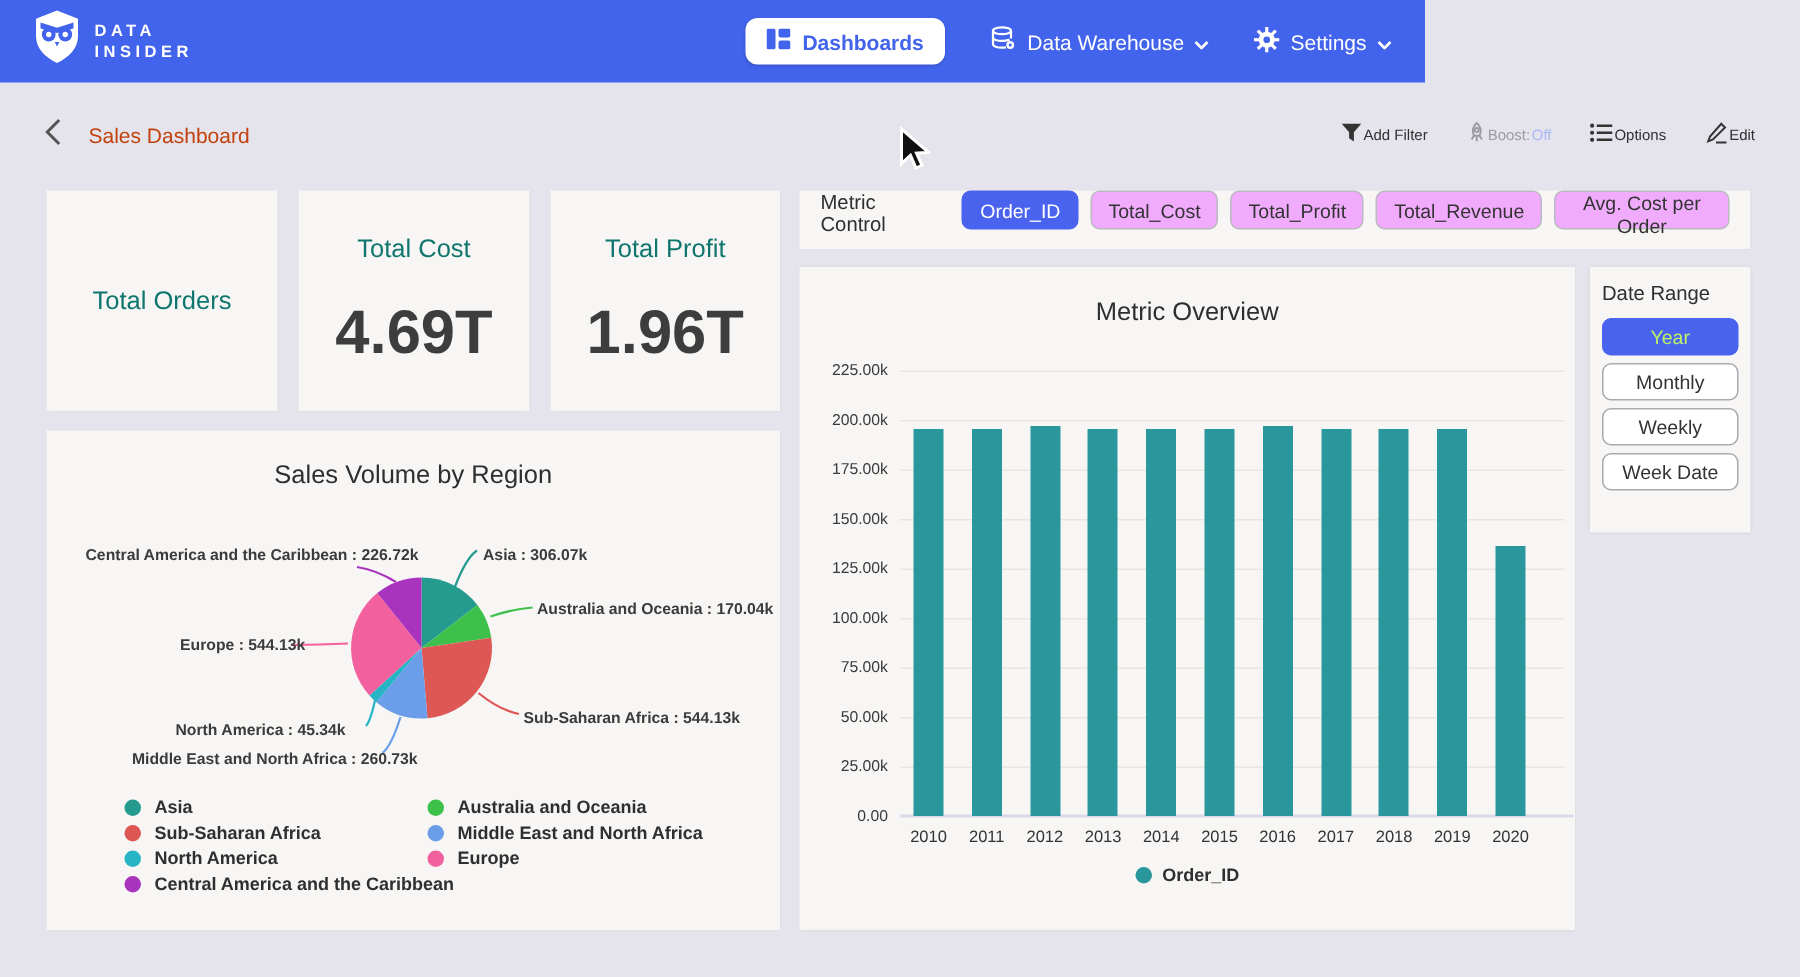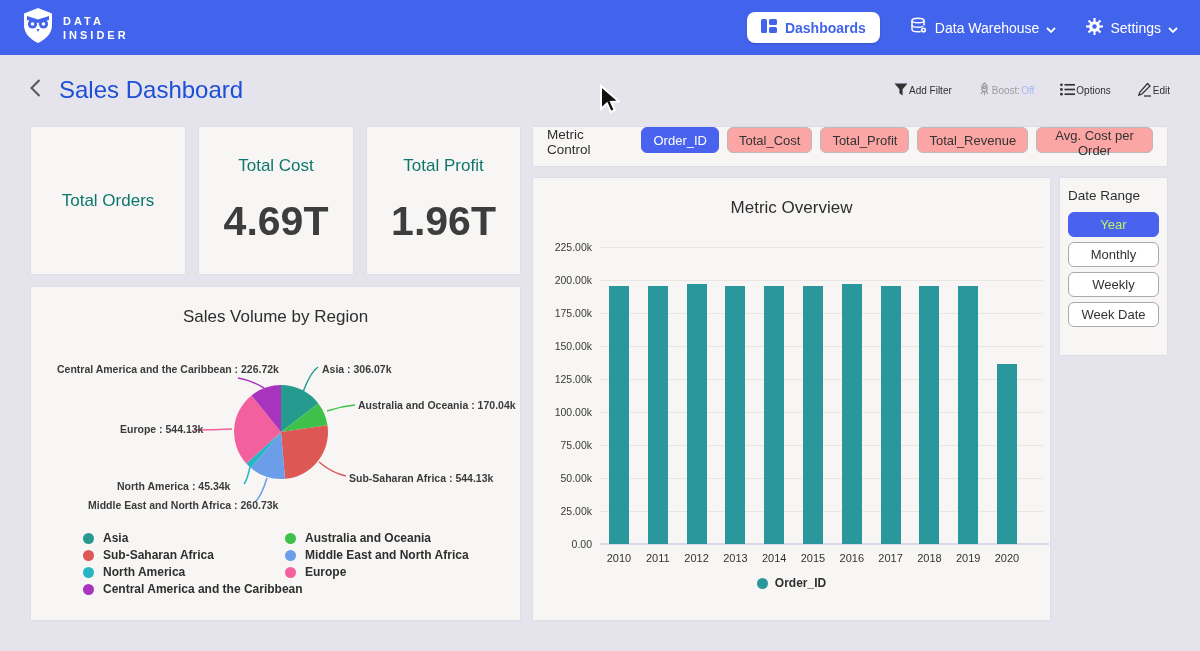--- a/index.html
+++ b/index.html
@@ -1,48 +1,48 @@
 <!DOCTYPE html>
 <html><head>
 <meta charset="utf-8">
 <style>
   * { margin:0; padding:0; box-sizing:border-box; }
   html,body { width:1200px; height:651px; overflow:hidden; }
   body { font-family:"Liberation Sans", sans-serif; background:#e5e4ec; position:relative; }
 
   
-  .navbar { position:absolute; left:0; top:0; width:1200px; height:55px; background:#4263eb;
+  .navbar { position:absolute; left:0; top:0; width:950px; height:55px; background:#4263eb;
             display:flex; align-items:center; justify-content:space-between; padding:0 22px; }
   .brand { display:flex; align-items:center; gap:9px; }
   .brand-text { color:#fff; font-size:11px; font-weight:bold; letter-spacing:3px; line-height:14px; }
   .nav-right { display:flex; align-items:center; gap:30px; }
   .pill { background:#fff; border:none; border-radius:8px; padding:7px 14px; display:flex; align-items:center; gap:8px;
           color:#4263eb; font-size:14px; font-weight:bold; cursor:pointer; box-shadow:0 1px 2px rgba(0,0,0,.15);}
   .nav-item { display:flex; align-items:center; gap:7px; color:#fff; font-size:14px; cursor:pointer; }
 
   
   .page-header { position:absolute; left:0; top:55px; width:1200px; height:70px;
                  display:flex; align-items:center; justify-content:space-between; padding:0 30px; }
   .ph-left { display:flex; align-items:center; gap:18px; }
-  .page-title { font-size:24px; font-weight:500; color:#1d4ed8; }
+  .page-title { font-size:14px; font-weight:500; color:#c2410c; }
   .ph-actions { display:flex; align-items:center; gap:26px; }
   .action { display:flex; align-items:center; gap:1px; font-size:10px; font-weight:500; color:#2f2f2f; cursor:pointer; }
   .action .muted { color:#9b9ba3; }
   .boost-off { color:#a9b7f5; }
 
   
   .card { position:absolute; background:#f7f6f4; box-shadow:0 0 2px rgba(0,0,0,.08); }
   .kpi { display:flex; flex-direction:column; align-items:center; justify-content:center; gap:22px; }
   .kpi-label { font-size:17px; font-weight:500; color:#0f766e; }
   .kpi-value { font-size:41px; font-weight:bold; color:#3d3d3d; }
 
   
   .metric-bar { left:533px; top:127px; width:634px; height:39px; display:flex; align-items:flex-start; gap:8px; padding:0 14px; }
   .metric-label { font-size:13.5px; color:#2f2f2f; margin-right:6px; }
-  .chip { background:#fca5a5; border:1px solid #b9b9bf; border-radius:6px; height:26px; padding:0 11px;
+  .chip { background:#f0abfc; border:1px solid #b9b9bf; border-radius:6px; height:26px; padding:0 11px;
           font-family:"Liberation Sans",sans-serif; font-size:13px; color:#333; cursor:pointer; }
   .chip.selected { background:#4a63ee; border-color:#4a63ee; color:#fff; }
 
   
   .pie-card { left:31px; top:287px; width:489px; height:333px; }
   .bar-card { left:533px; top:178px; width:517px; height:442px; }
   .chart-title { position:absolute; left:0; top:20px; width:100%; text-align:center;
                  font-size:17px; font-weight:500; color:#2e2e2e; }
 
   

